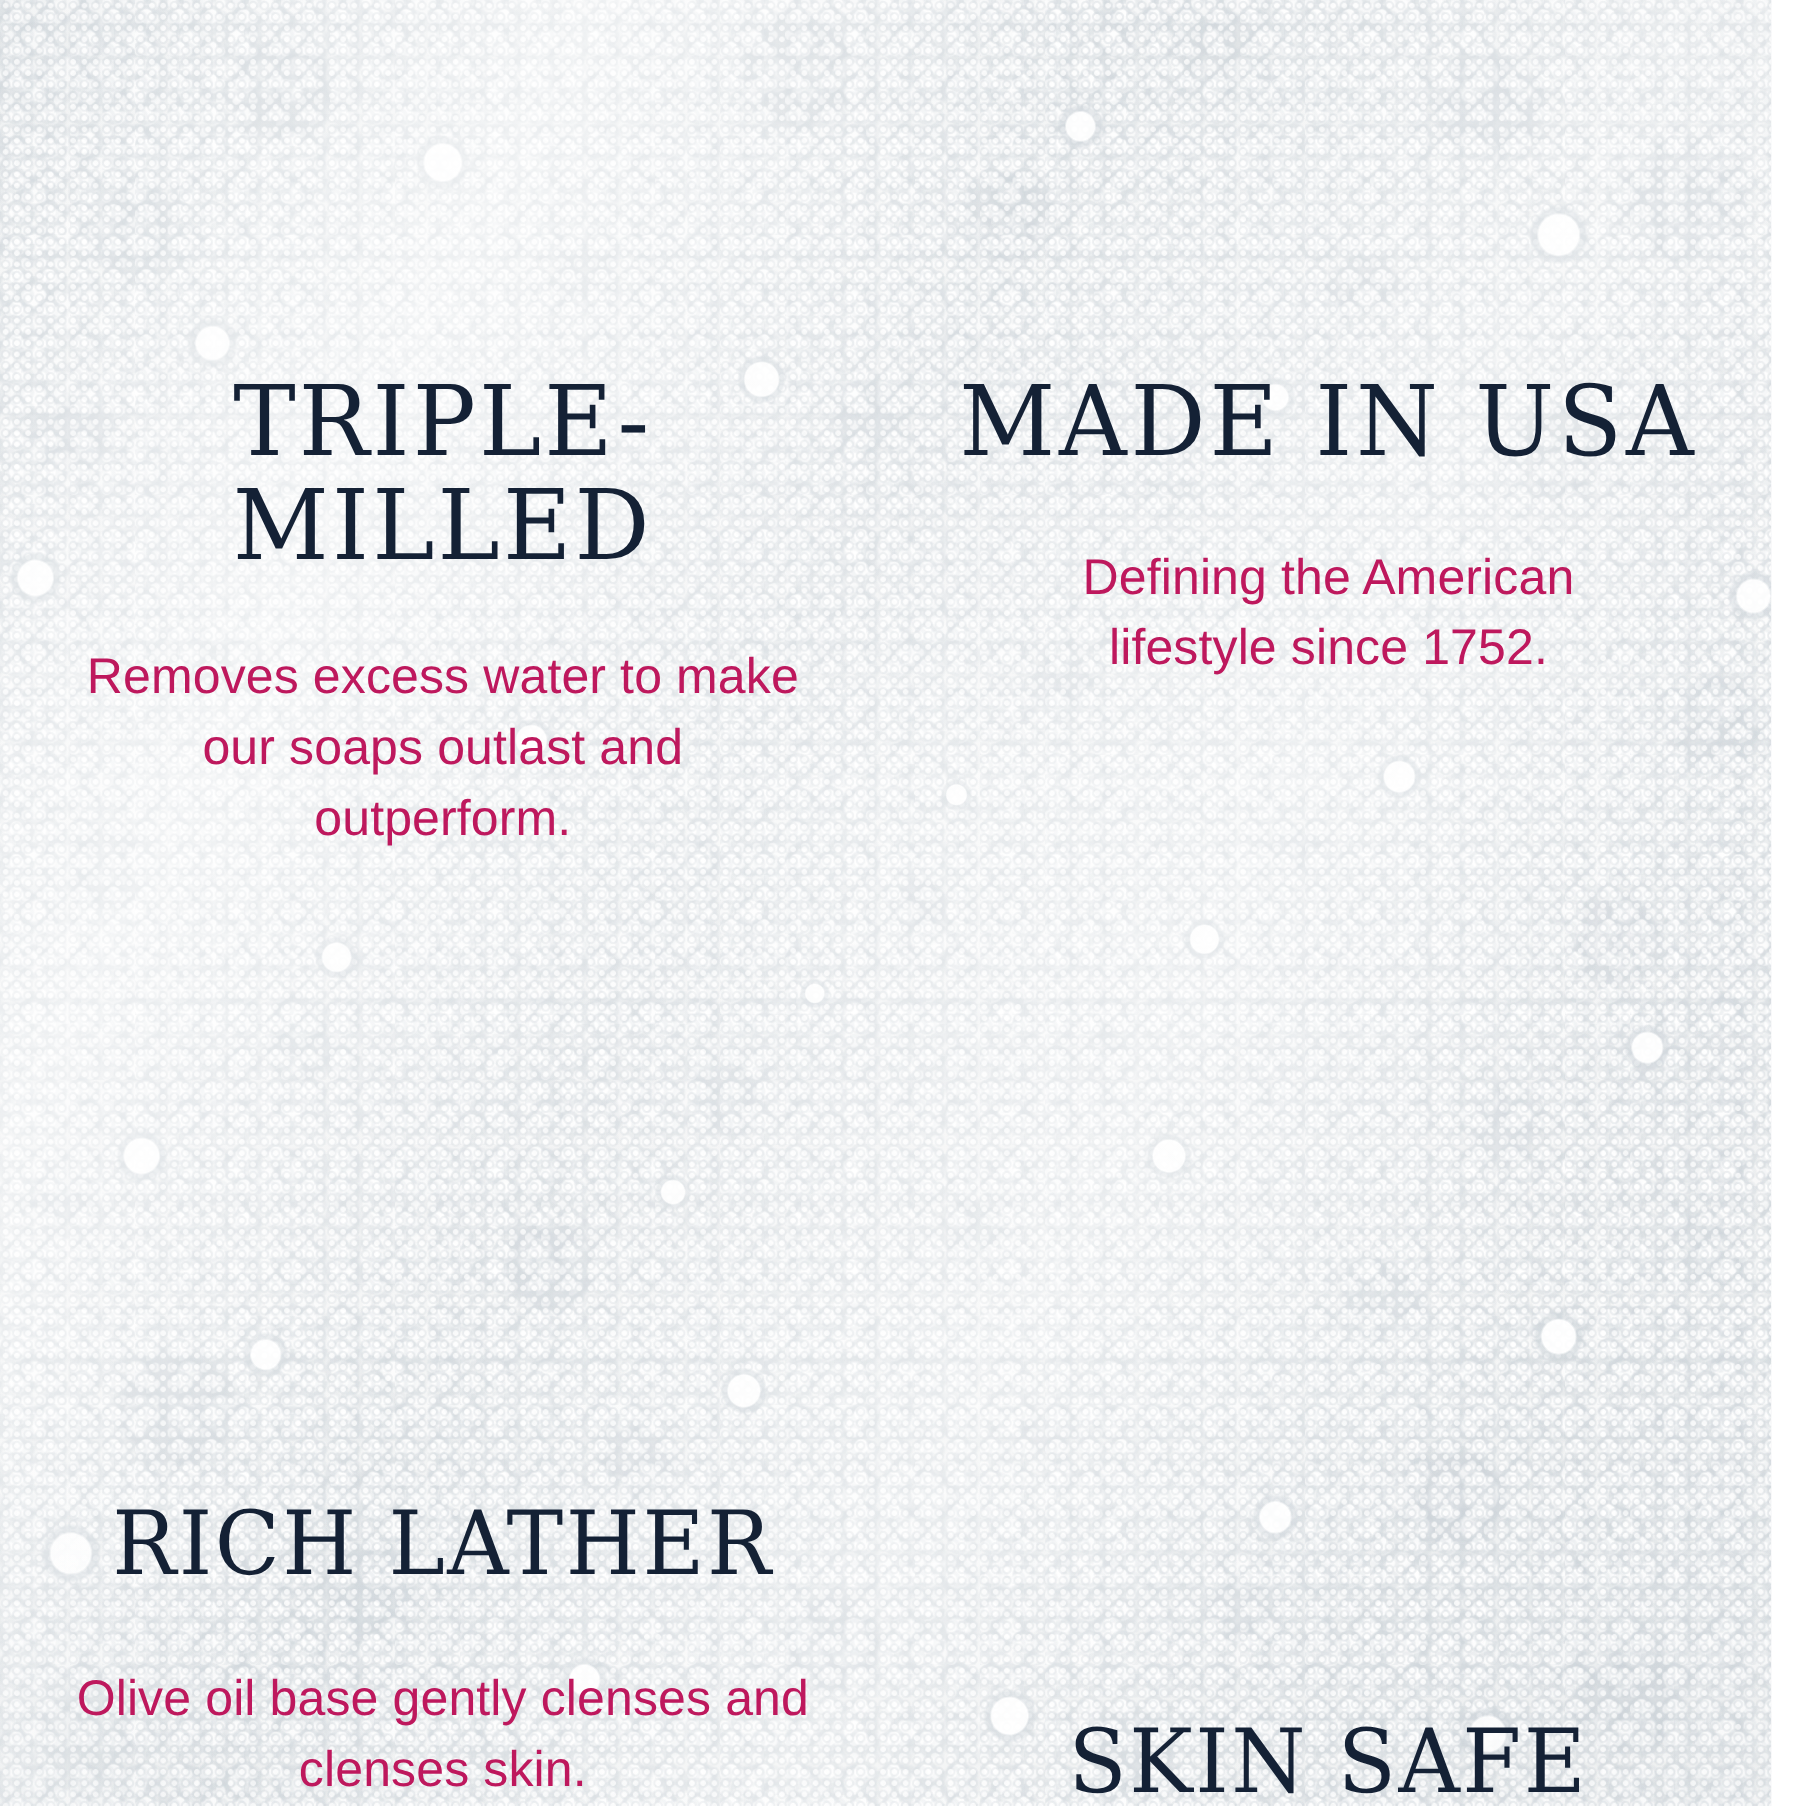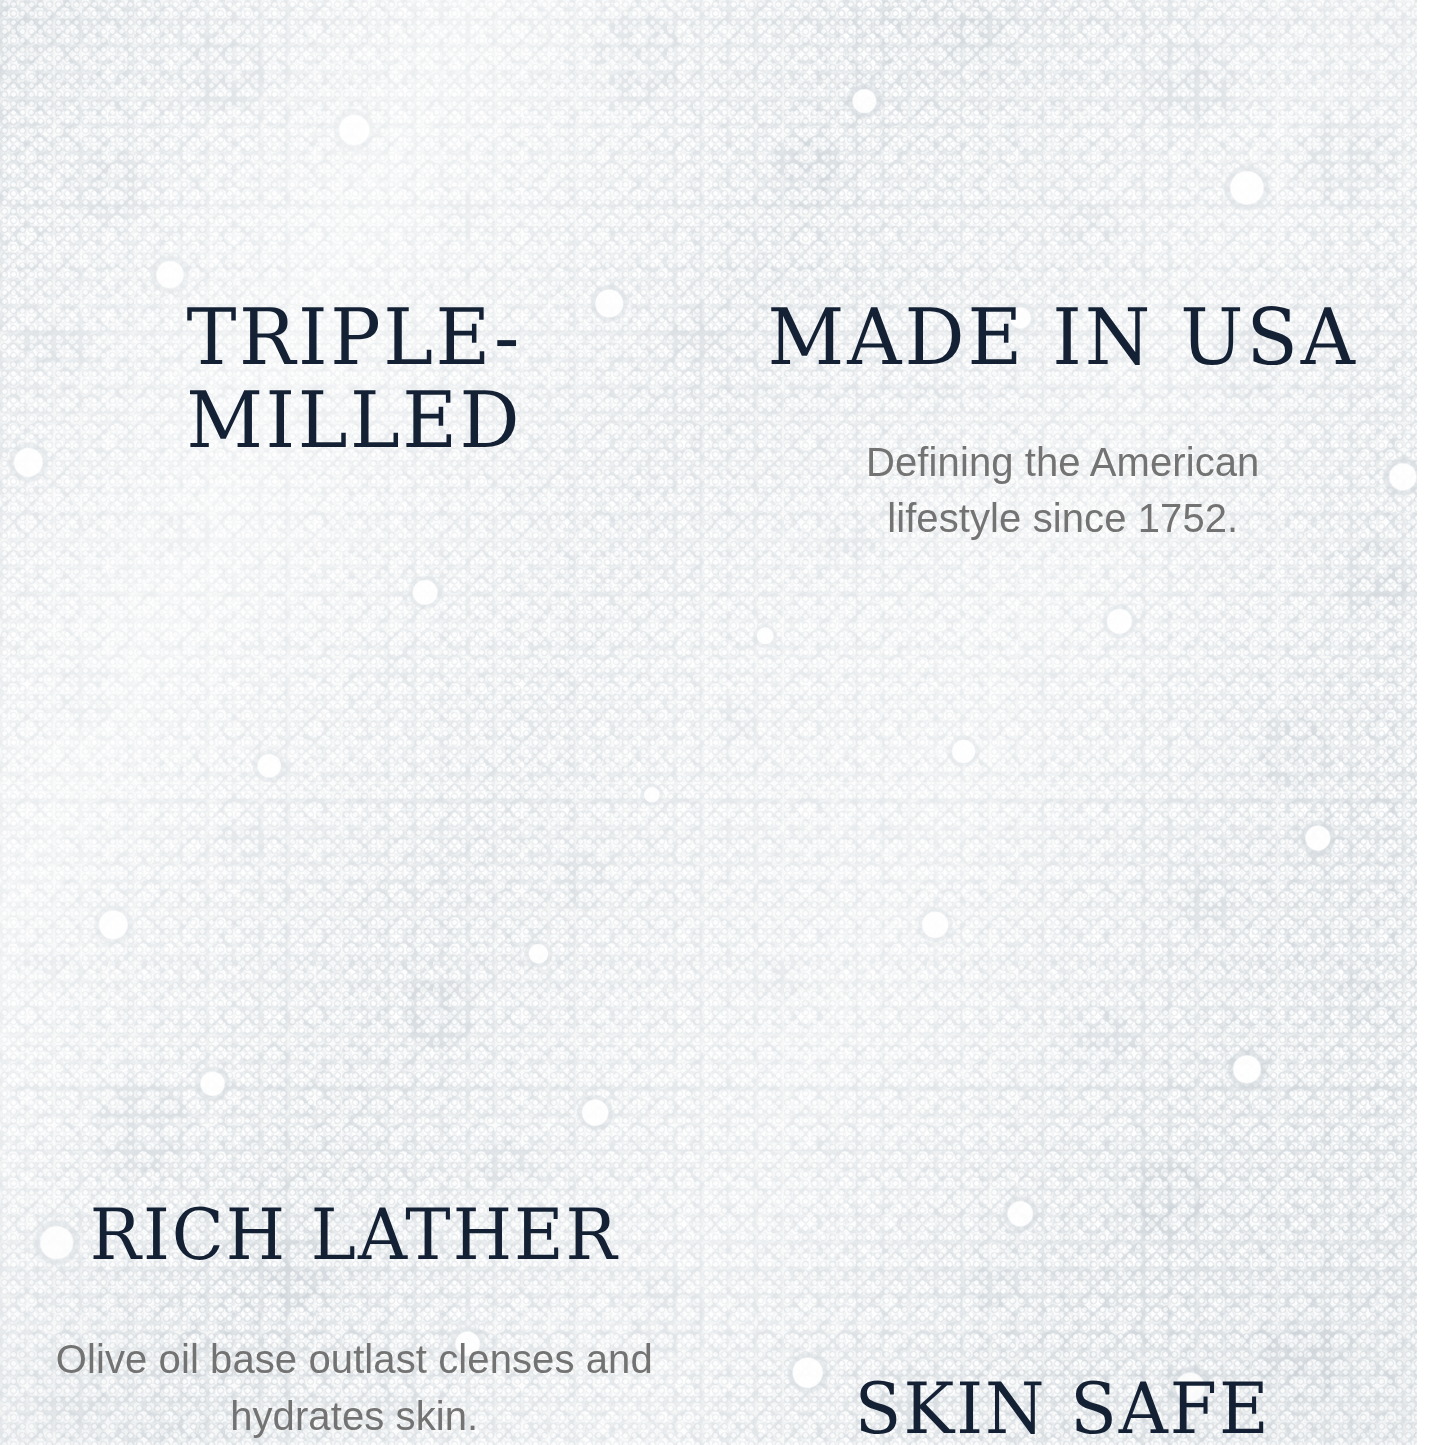--- a/index.html
+++ b/index.html
@@ -218,21 +218,21 @@
     font-size: 68px;
     letter-spacing: 2px;
   }
 
   .feature-body {
     font-family: "Liberation Sans", sans-serif;
     font-weight: 300;
     font-size: 40px;
     line-height: 1.42;
     letter-spacing: .1px;
-    color: #737373;
+    color: #be185d;
     margin: 0;
     max-width: 600px;
   }
 
   .feature.row-top    .feature-body { margin-top: 58px; }
   .feature.row-bottom .feature-body { margin-top: 60px; }
 
   
   #feature-triple-milled .feature-body   { max-width: 600px; }
   #feature-made-in-usa   .feature-heading{ letter-spacing: 3px; }
@@ -251,30 +251,31 @@
   <div class="foam-layer" id="foam-fine-b"></div>
   <div class="foam-layer" id="foam-fine-a"></div>
   <div class="foam-layer" id="foam-grain"></div>
   <div class="foam-layer" id="foam-mid"></div>
   <div class="foam-layer" id="foam-sheen"></div>
 
   <div id="content">
 
     <div class="feature row-top" id="feature-triple-milled">
       <h2 class="feature-heading">TRIPLE-MILLED</h2>
+      <p class="feature-body">Removes excess water to make our soaps outlast and outperform.</p>
     </div>
 
     <div class="feature row-top" id="feature-made-in-usa">
       <h2 class="feature-heading">MADE IN USA</h2>
       <p class="feature-body">Defining the American lifestyle since 1752.</p>
     </div>
 
     <div class="feature row-bottom" id="feature-rich-lather">
       <h2 class="feature-heading">RICH LATHER</h2>
-      <p class="feature-body">Olive oil base outlast clenses and hydrates skin.</p>
+      <p class="feature-body">Olive oil base gently clenses and clenses skin.</p>
     </div>
 
     <div class="feature row-bottom" id="feature-skin-safe">
       <h2 class="feature-heading">SKIN SAFE</h2>
     </div>
 
   </div>
 </div>
 
 </body></html>

